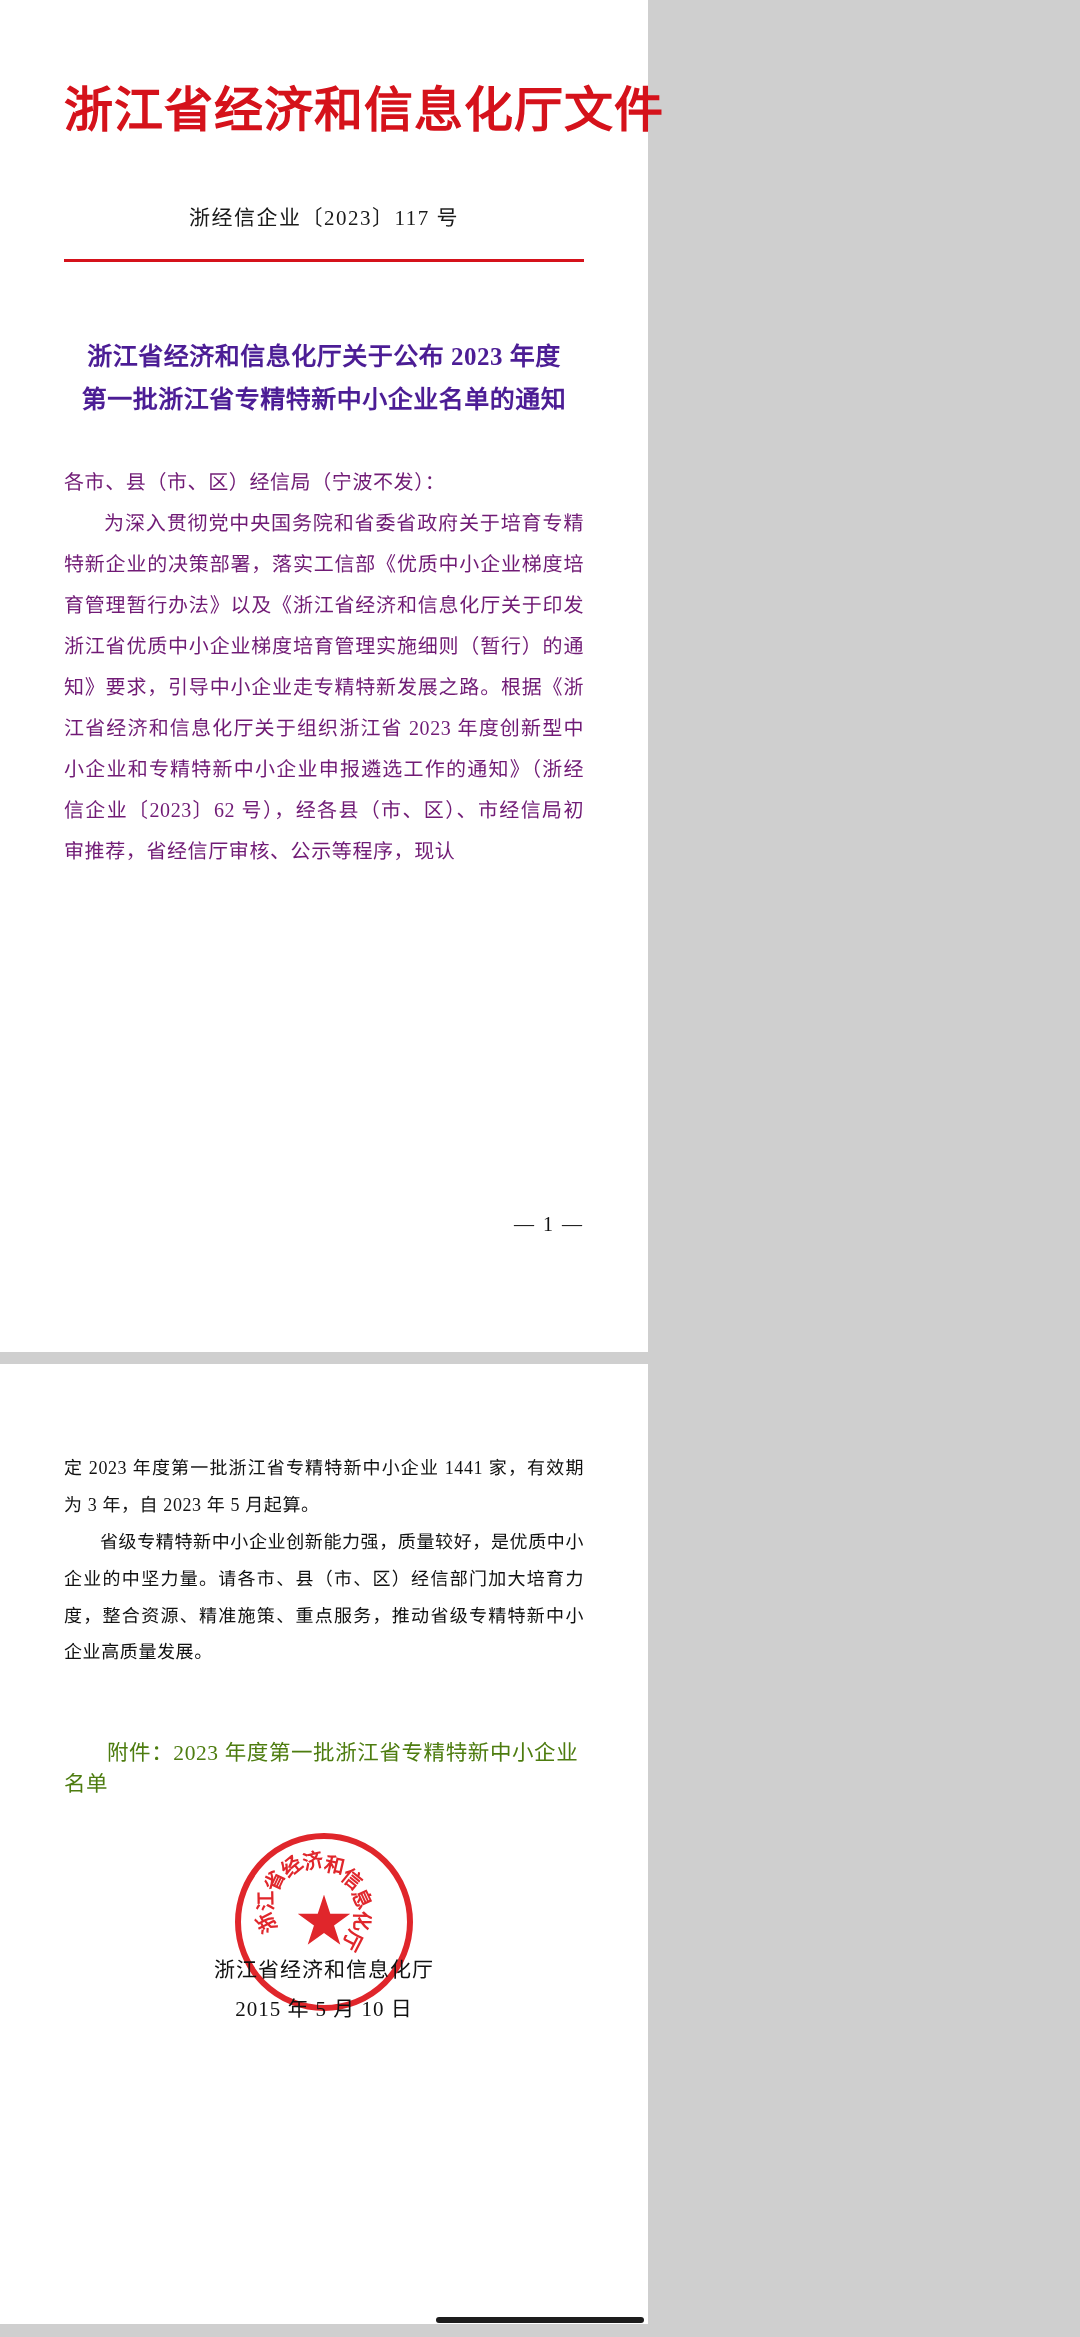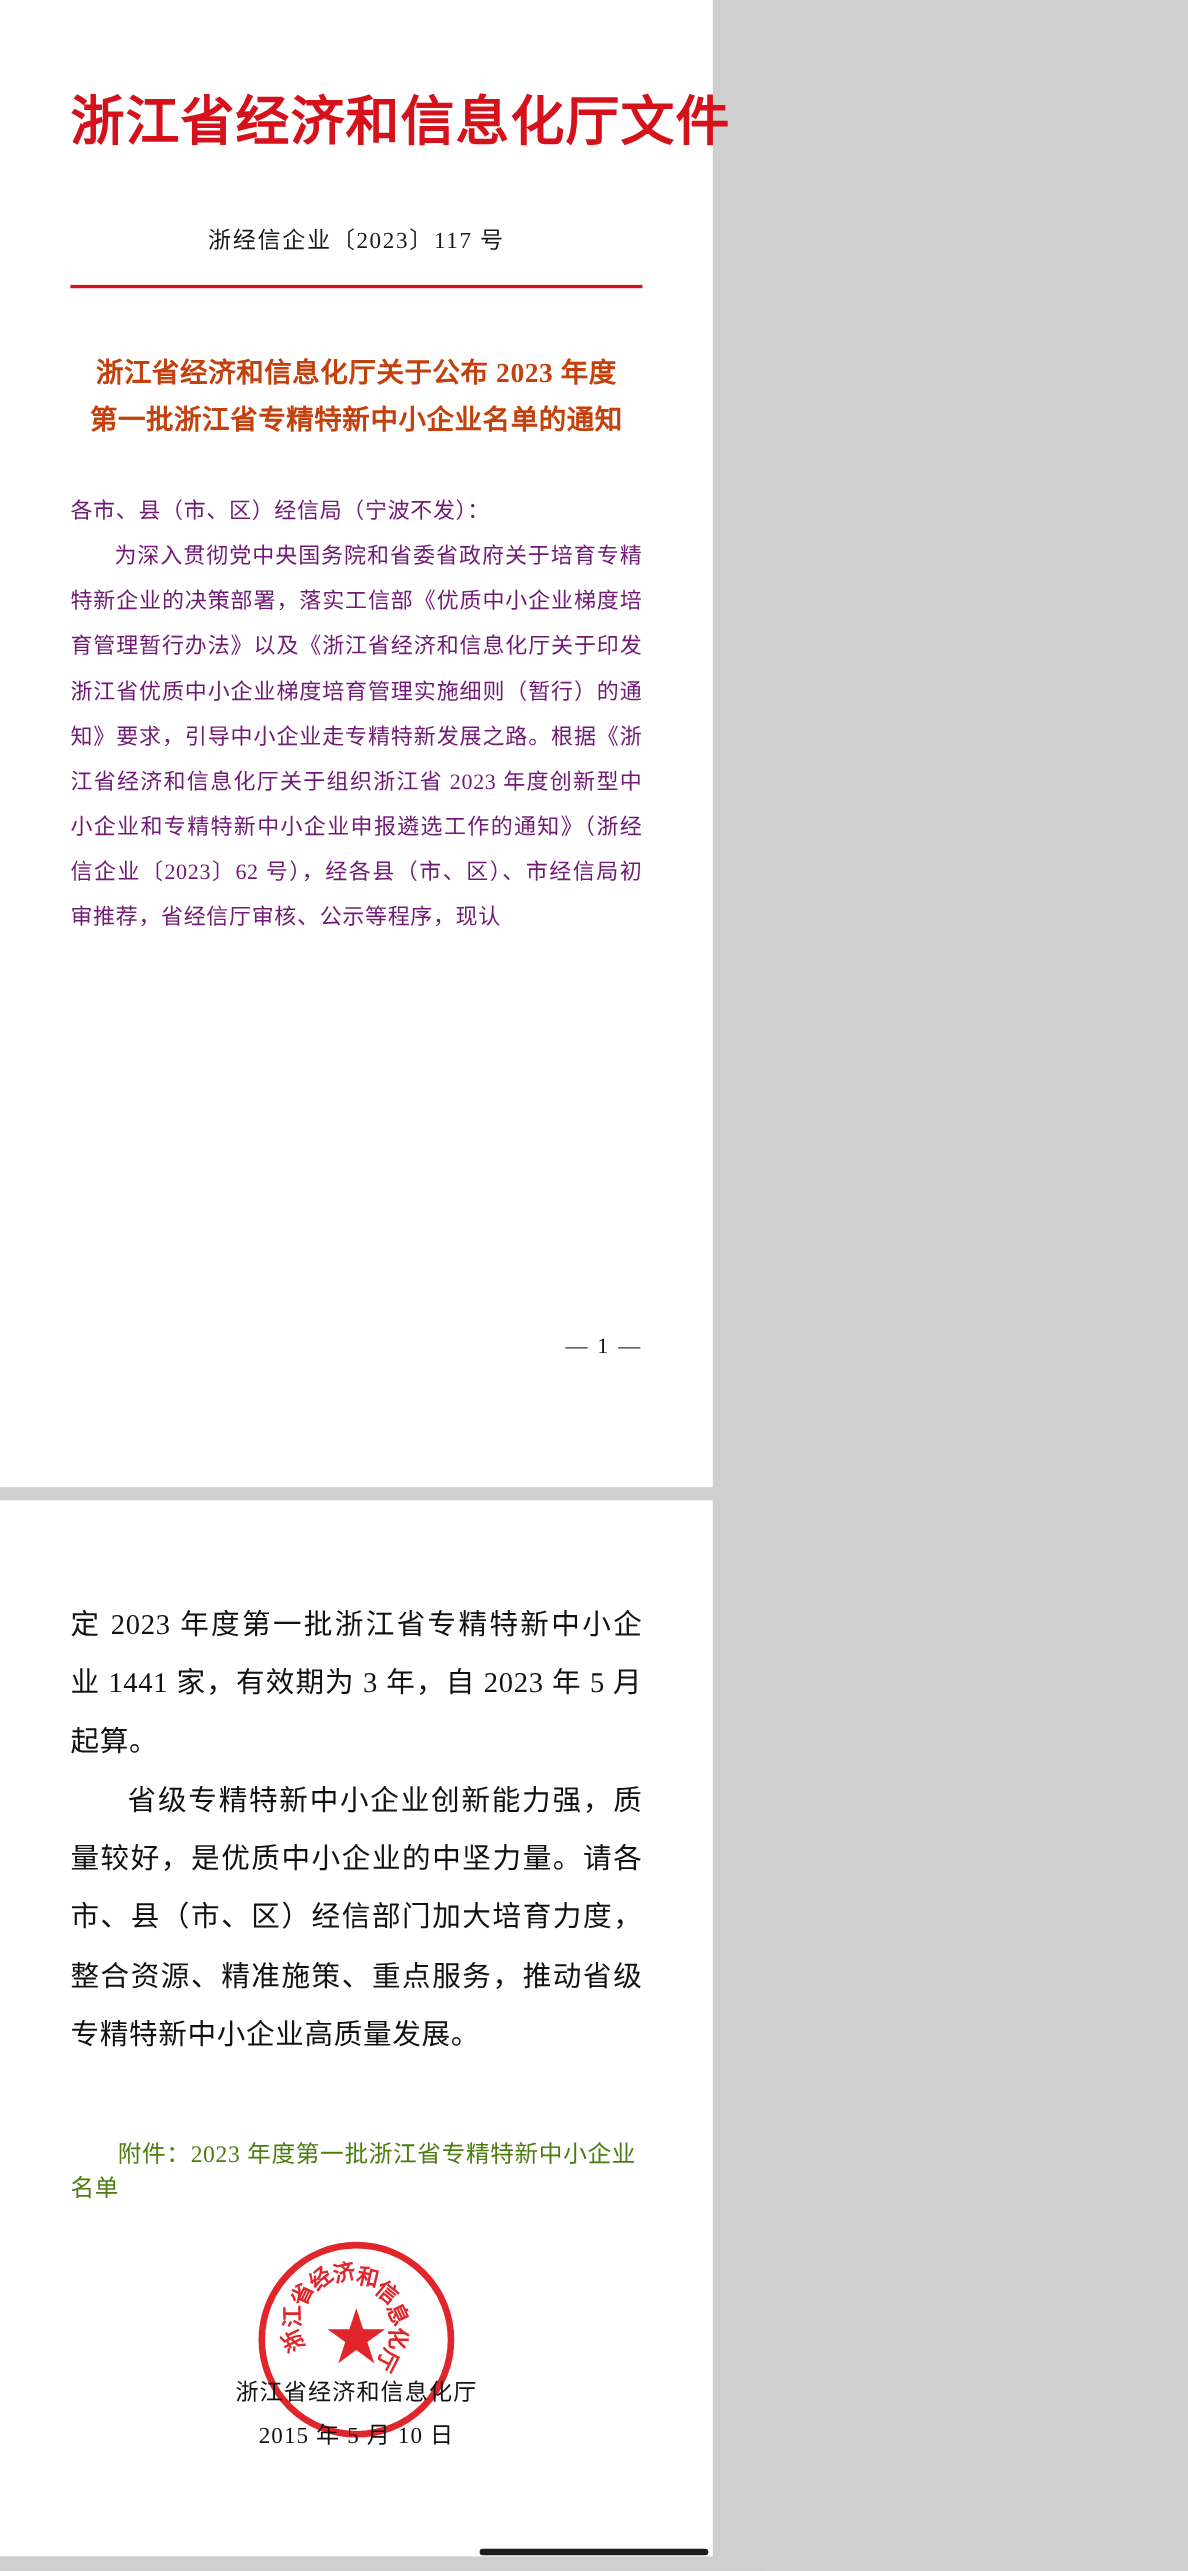--- a/index.html
+++ b/index.html
@@ -69,22 +69,22 @@
     background: #d5121b;
     margin-top: 28px;
   }
 
   
   .doc-title {
     text-align: center;
     font-weight: bold;
     font-size: 25px;
     line-height: 1.75;
-    color: #c2410c;
-    margin-top: 56px;
+    color: #4c1d95;
+    margin-top: 73px;
     letter-spacing: 0.5px;
   }
   .doc-title .t-line { display: block; white-space: nowrap; }
 
   
   .body-text {
     font-size: 20px;
     color: #701a75;
     line-height: 2.05;
     margin-top: 40px;
@@ -101,21 +101,21 @@
     bottom: 116px;
     text-align: right;
     padding-right: 64px;
     font-size: 20px;
     color: #111;
     letter-spacing: 2px;
   }
 
   
   .p2-body {
-    font-size: 26px;
+    font-size: 18px;
     color: #111;
     line-height: 2.05;
     padding-top: 86px;
     text-align: justify;
     letter-spacing: 0.6px;
   }
   .p2-body p { margin: 0; }
   .attachment {
     font-size: 21.5px;
     color: #4d7c0f;

